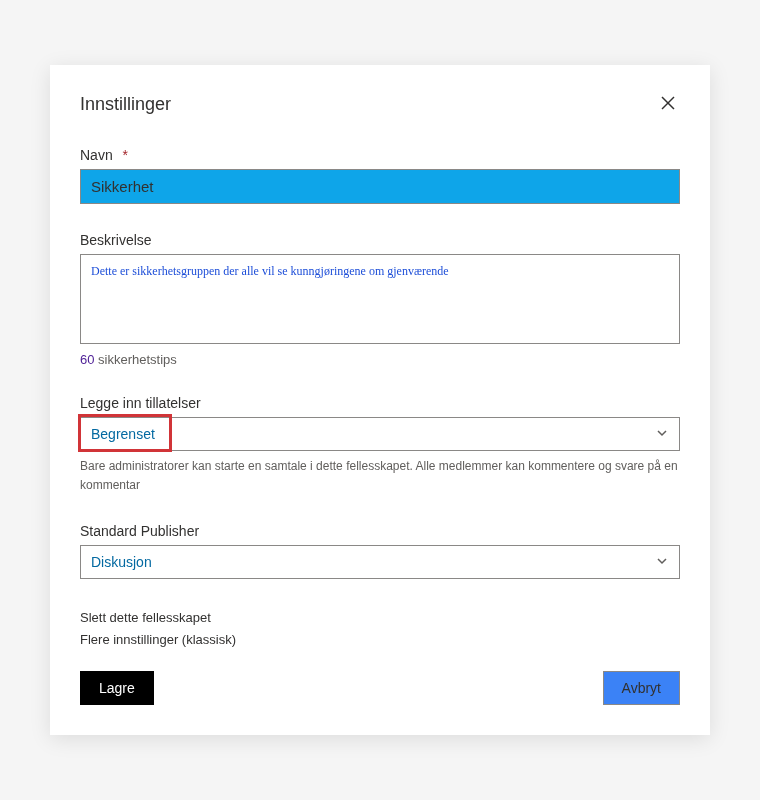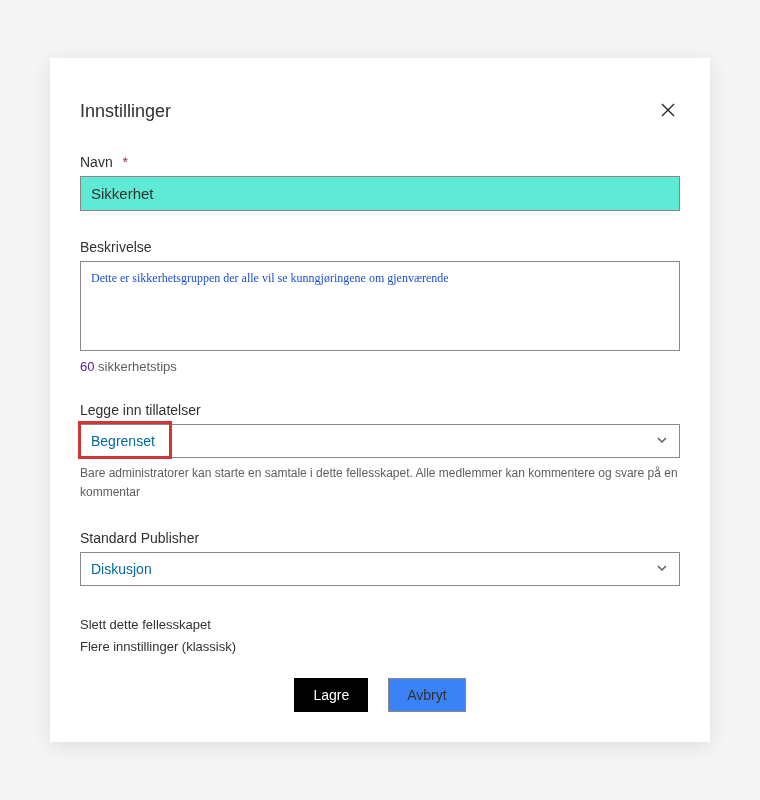--- a/index.html
+++ b/index.html
@@ -12,21 +12,21 @@
       background: #f5f5f5;
       width: 760px;
       height: 800px;
       display: flex;
       align-items: center;
       justify-content: center;
     }
     .dialog {
       background: #ffffff;
       width: 660px;
-      padding: 40px 30px 30px 30px;
+      padding: 26px 30px 30px 30px;
       box-shadow: 0 4px 20px rgba(0,0,0,0.1);
     }
     .dialog-header {
       display: flex;
       justify-content: space-between;
       align-items: center;
       margin-bottom: 28px;
     }
     .dialog-title {
       font-size: 18px;
@@ -62,21 +62,21 @@
       color: #a4262c;
       margin-left: 6px;
     }
     .text-input {
       width: 100%;
       padding: 8px 10px;
       border: 1px solid #8a8886;
       font-size: 15px;
       color: #323130;
       font-family: inherit;
-      background: #5eead4;
+      background: #0ea5e9;
     }
     .textarea-input {
       width: 100%;
       padding: 8px 10px;
       border: 1px solid #8a8886;
       font-size: 12px;
       color: #1d4ed8;
       font-family: Liberation Serif, serif;
       resize: none;
       height: 90px;
@@ -145,21 +145,21 @@
     .link-item {
       display: block;
       font-size: 13px;
       color: #323130;
       text-decoration: none;
       line-height: 1.7;
       cursor: pointer;
     }
     .button-row {
       display: flex;
-      justify-content: center;
+      justify-content: space-between;
       gap: 20px;
       margin-top: 10px;
     }
     .btn {
       padding: 8px 18px;
       font-size: 14px;
       border: 1px solid #8a8886;
       cursor: pointer;
       font-family: inherit;
       background: #3b82f6;

